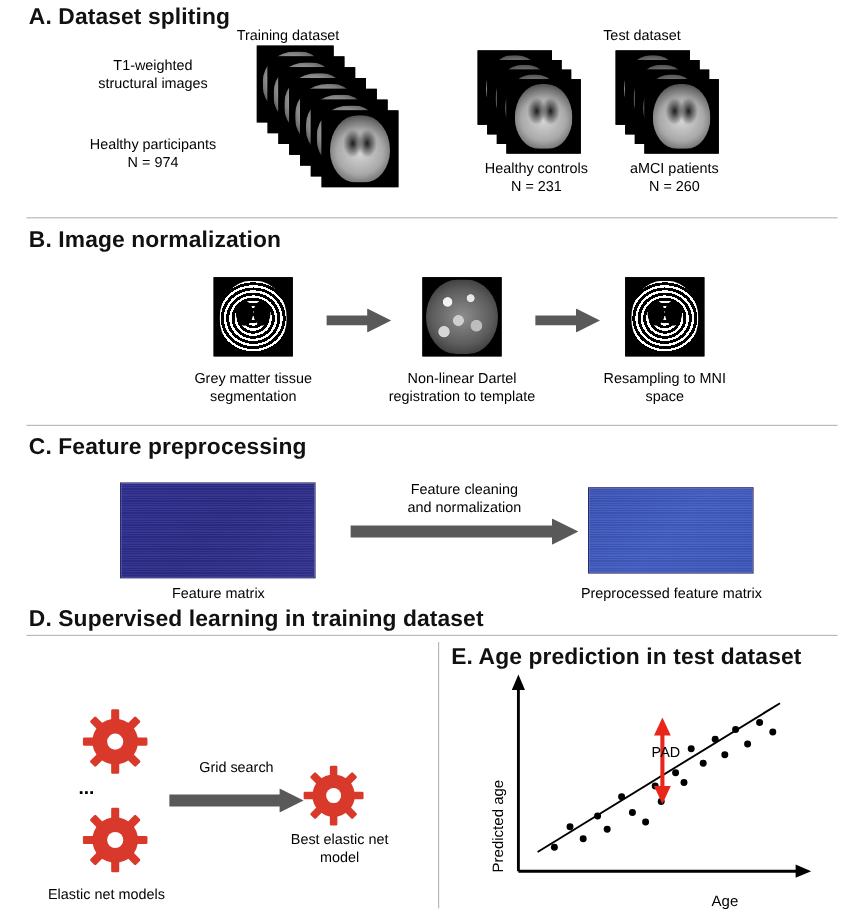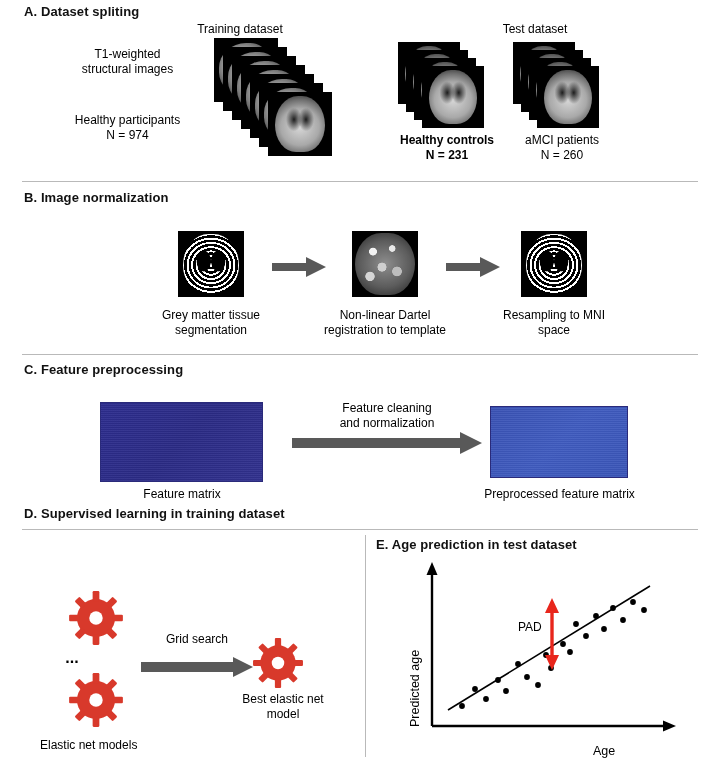--- a/index.html
+++ b/index.html
@@ -10,21 +10,21 @@
   body {
     width: 720px;
     height: 762px;
     position: relative;
     font-family: "Liberation Sans", sans-serif;
     color: #000000;
     overflow: hidden;
   }
   .panel-title {
     position: absolute;
-    font-size: 13px;
+    font-size: 19px;
     font-weight: bold;
     color: #111;
     letter-spacing: 0.1px;
     white-space: nowrap;
   }
   .hr {
     position: absolute;
     height: 1px;
     background: #b9b9b9;
   }
@@ -202,21 +202,21 @@
       <div class="brain" style="width:48px;height:54px;"></div>
     </div>
   <div class="slice" style="left:16px; top:16px; width:62px; height:62px;">
       <div class="brain" style="width:48px;height:54px;"></div>
     </div>
   <div class="slice" style="left:24px; top:24px; width:62px; height:62px;">
       <div class="brain" style="width:48px;height:54px;"></div>
     </div>
 </div>
 
-<div class="lbl" style="left:382px; top:133px; width:130px;font-weight:bold;">Healthy controls
+<div class="lbl" style="left:382px; top:133px; width:130px;">Healthy controls
 N = 231</div>
 <div class="lbl" style="left:497px; top:133px; width:130px;">aMCI patients
 N = 260</div>
 
 <div class="hr" style="left:22px; top:181px; width:676px;"></div>
 
 <div class="panel-title" style="left:24px; top:190px;">B. Image normalization</div>
 
 <div class="slice" style="left:178px; top:231px; width:66px; height:66px;">
   <div class="gm" style="width:56px;height:60px;"></div>
@@ -366,16 +366,16 @@
     <circle cx="244" cy="52" r="2.9"></circle>
   </g>
 
   <g>
     <line x1="152" y1="104" x2="152" y2="48" stroke="#e8261c" stroke-width="3.4"></line>
     <path d="M152 40 L145 55 L159 55 Z" fill="#e8261c"></path>
     <path d="M152 112 L145 97 L159 97 Z" fill="#e8261c"></path>
   </g>
 </svg>
 
-<div class="pad-label" style="left:518px; top:620px;">PAD</div>
+<div class="pad-label" style="left:543px; top:620px;">PAD</div>
 
 <div class="axis-label" style="left:593px; top:744px;">Age</div>
 <div class="axis-label rot" style="left:408px; top:727px;">Predicted age</div>
 
 </body></html>

